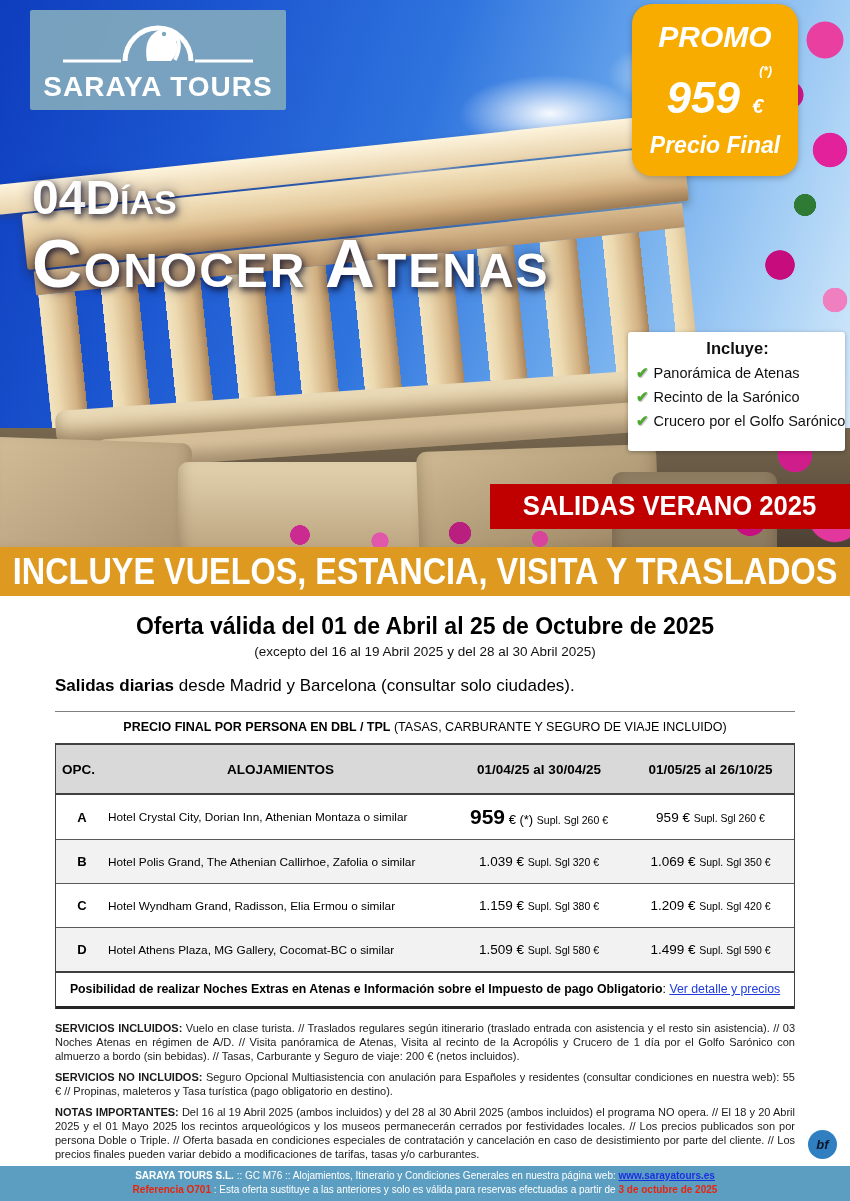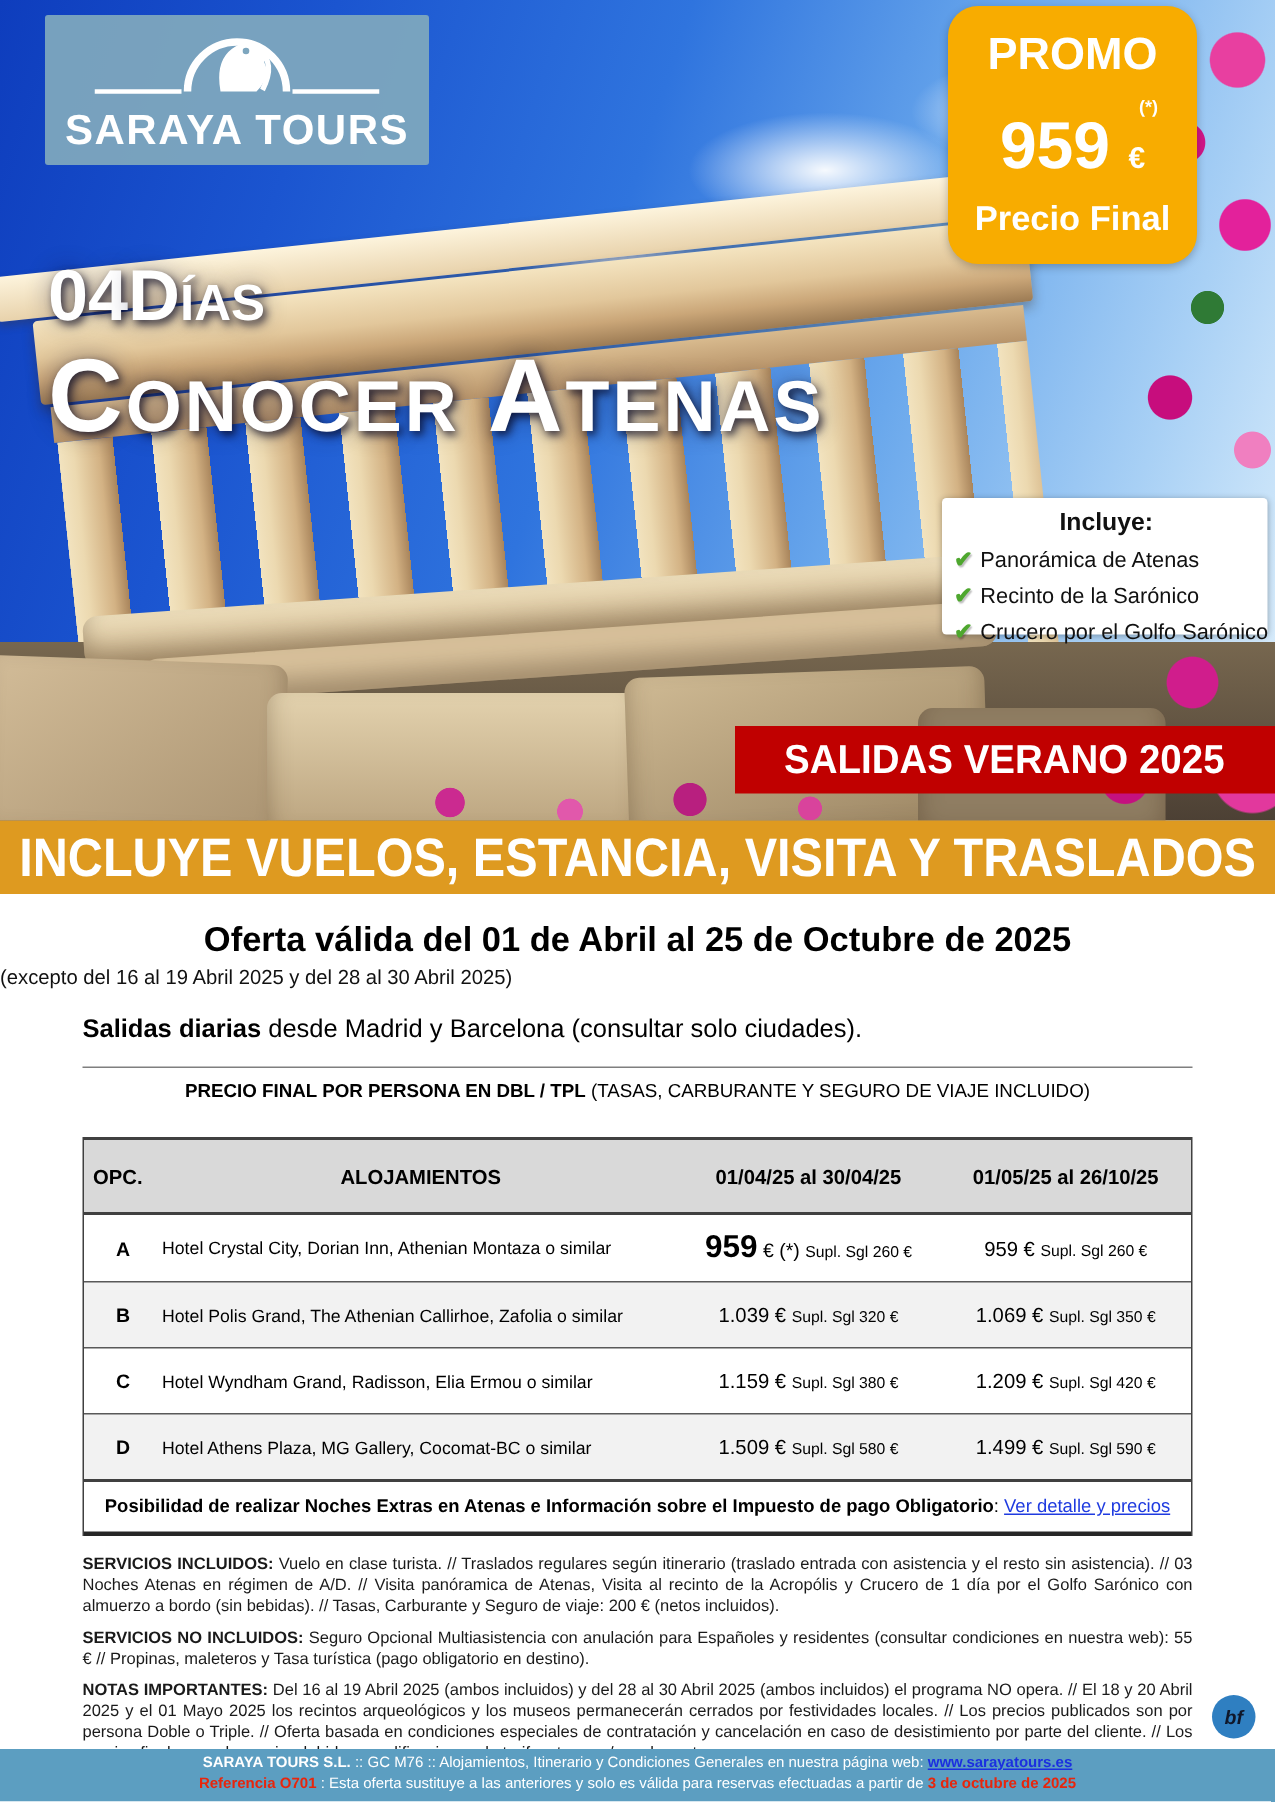--- a/index.html
+++ b/index.html
@@ -48,61 +48,61 @@
       radial-gradient(circle 18px at 460px 28px, #b81f7f 60%, transparent 63%),
       radial-gradient(circle 13px at 540px 34px, #d9439c 60%, transparent 63%); }
 
   
   .logo-box { position:absolute; left:30px; top:10px; width:256px; height:100px; background:rgba(125,166,190,.95);
               border-radius:2px; display:flex; flex-direction:column; align-items:center; justify-content:center; }
   .logo-name { color:#ffffff; font-size:28px; font-weight:700; letter-spacing:1px; margin-top:2px; }
 
   
   .promo { position:absolute; left:632px; top:4px; width:166px; height:172px; background:#f8ac00; border-radius:20px;
-           color:#ffffff; text-align:center; box-shadow:0 2px 6px rgba(0,0,0,.25); }
+           color:#ffffff; text-align:center; box-shadow:0 2px 6px rgba(0,0,0,.25);font-style:italic; }
   .promo-label { font-size:30px; font-weight:700; margin-top:16px; }
   .promo-star  { font-size:12px; font-weight:700; text-align:right; padding-right:26px; margin-top:10px; }
   .promo-price { font-size:44px; font-weight:700; line-height:40px; }
   .promo-cur   { font-size:20px; font-weight:700; }
   .promo-final { font-size:23px; font-weight:700; margin-top:6px; }
 
   
   .hero-title { position:absolute; left:32px; top:170px; color:#ffffff;
                 text-shadow:2px 3px 6px rgba(10,10,35,.8), 0 0 16px rgba(10,10,50,.45); }
   .days      { font-size:48px; font-weight:700; }
   .smallcaps { font-variant:small-caps; }
   .days-word { font-size:48px; font-weight:700; }
   .main-line { font-size:69px; font-weight:600; letter-spacing:2px; margin-top:2px; line-height:74px; }
 
   
-  .includes-box { position:absolute; left:628px; top:332px; width:217px; height:91px; background:#ffffff;
+  .includes-box { position:absolute; left:628px; top:332px; width:217px; height:119px; background:#ffffff;
                   border-radius:3px; padding:7px 6px 18px 8px; box-shadow:0 1px 4px rgba(0,0,0,.3); }
   .includes-title { text-align:center; font-weight:700; font-size:16.5px; color:#111; margin-bottom:5px; }
   .includes-item  { font-size:14.5px; color:#111; margin:6px 0; white-space:nowrap; }
   .check { color:#4ea72e; font-weight:700; font-size:15px; margin-right:5px; text-shadow:1px 1px 1px rgba(0,0,0,.25); }
 
   
   .salidas-banner { position:absolute; left:490px; top:484px; width:360px; height:45px; background:#c00000;
                     color:#fff; display:flex; align-items:center; justify-content:center; }
   .salidas-banner span { display:inline-block; transform:scaleX(.95); font-size:27px; font-weight:700; white-space:nowrap; }
 
   
   .orange-banner { position:absolute; left:0; top:547px; width:850px; height:49px; background:#de9a20;
                    color:#fff; display:flex; align-items:center; justify-content:center; }
   .orange-banner span { display:inline-block; transform:scaleX(.9); font-size:36px; font-weight:700; white-space:nowrap; }
 
   
   .content { position:absolute; left:0; top:596px; width:850px; height:571px; background:#fff; }
   .offer-title { margin-top:17px; text-align:center; font-size:23px; font-weight:700; color:#000; }
-  .offer-exception { margin-top:4px; font-size:13.5px; color:#111; }
+  .offer-exception { margin-top:4px; text-align:center; font-size:13.5px; color:#111; }
   .salidas-line { margin:17px 0 0 55px; font-size:17px; color:#000; }
   .salidas-line .b { font-weight:700; }
 
   .price-table { margin:15px 0 0 55px; width:740px; font-size:12px; color:#000; }
-  .tbl-caption { border-top:1px solid #7f7f7f; padding:8px 0 24px; text-align:center; font-size:12.5px; }
+  .tbl-caption { border-top:1px solid #7f7f7f; padding:8px 0 9px; text-align:center; font-size:12.5px; }
   .tbl-caption .b { font-weight:700; }
   .tbl-box { border-left:1.5px solid #404040; border-right:1.5px solid #404040; }
   .tbl-header { display:grid; grid-template-columns:52px 345px 172px 171px; align-items:center;
                 background:#d9d9d9; border-top:2px solid #404040; border-bottom:2px solid #404040;
                 font-weight:700; font-size:13.5px; height:52px; }
   .th-opc { padding-left:6px; }
   .th-c { text-align:center; }
   .tbl-row { display:grid; grid-template-columns:52px 345px 172px 171px; align-items:center; height:44px; }
   .tbl-row + .tbl-row { border-top:1px solid #595959; }
   .row-alt { background:#f2f2f2; }

